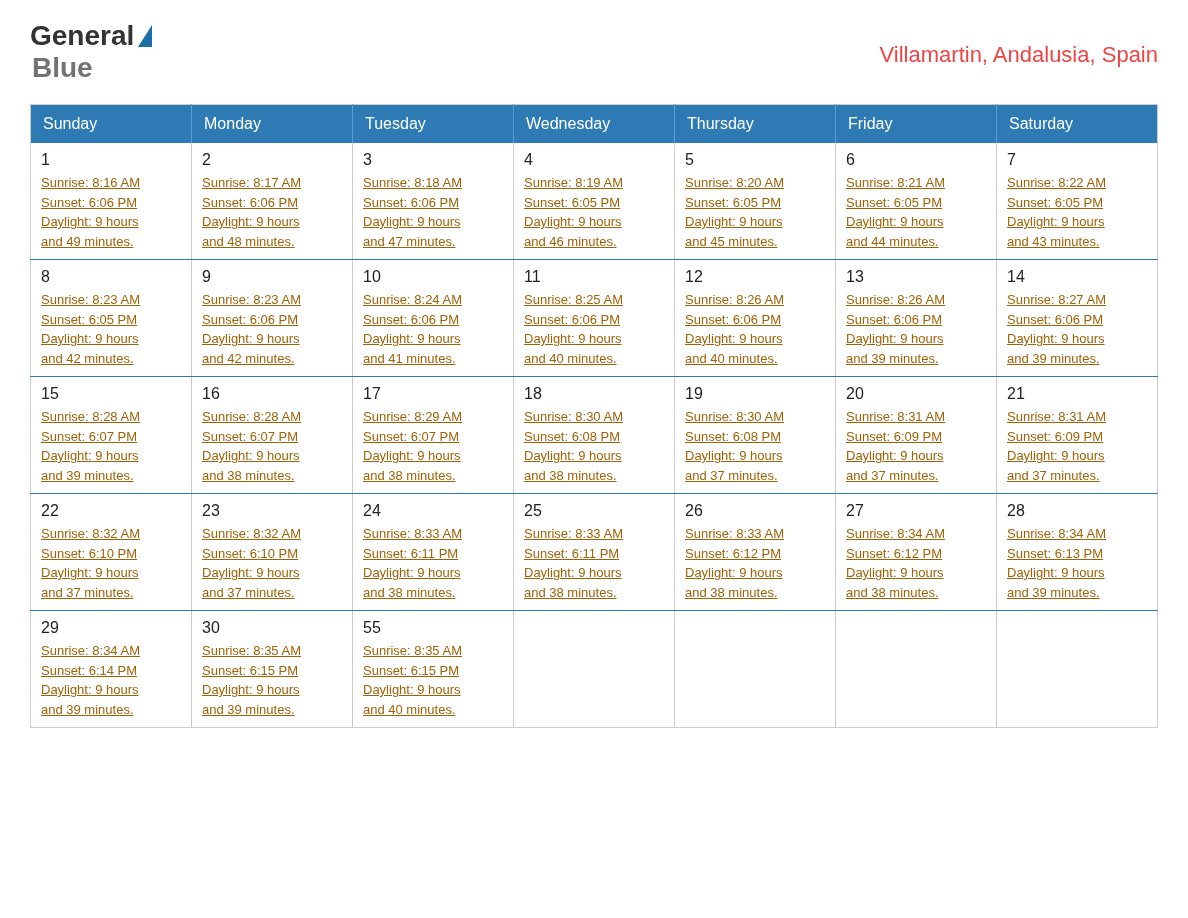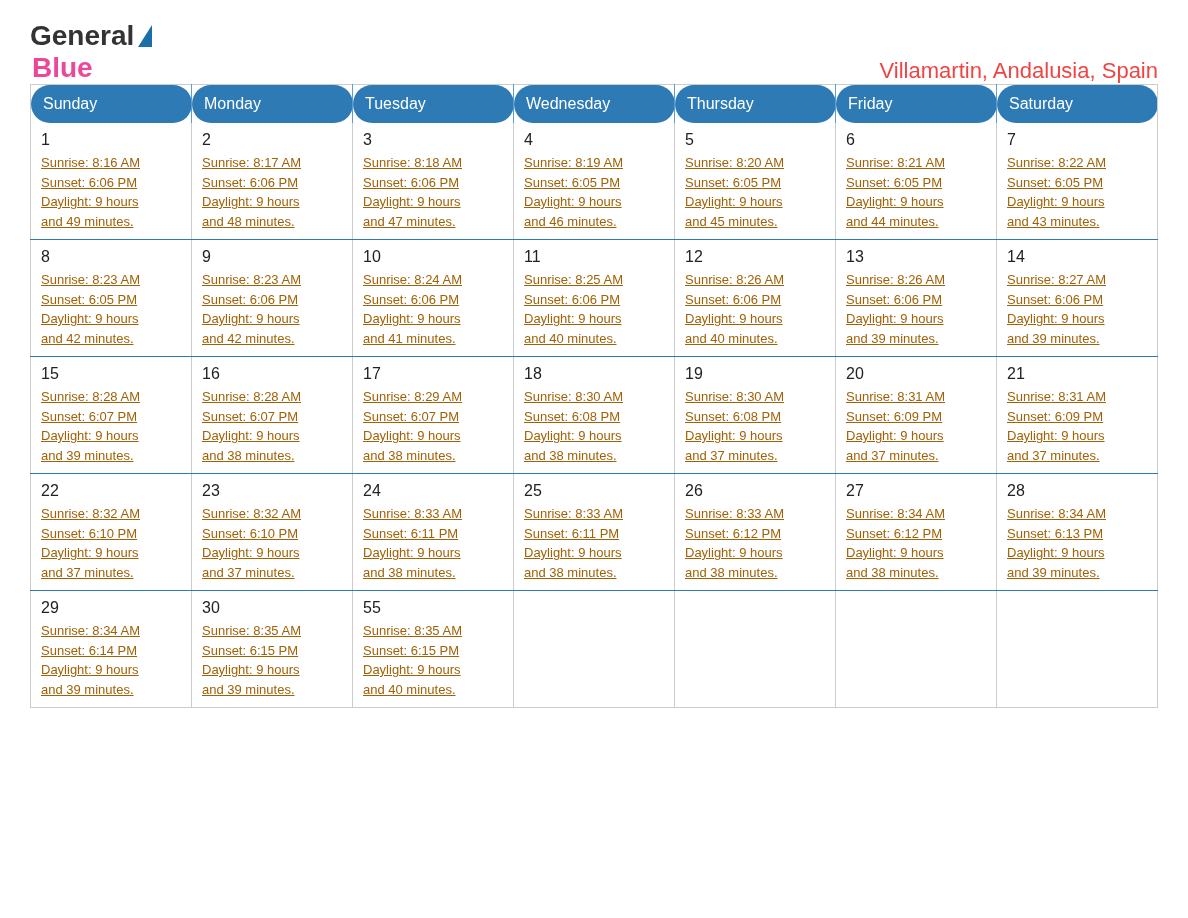--- a/index.html
+++ b/index.html
@@ -6,21 +6,22 @@
     body {
       font-family: Arial, sans-serif;
       background: #fff;
       padding: 20px 30px;
       width: 1188px;
       min-height: 918px;
     }
     .header {
       display: flex;
       justify-content: space-between;
-      align-items: flex-end;
+      align-items: center;
+      margin-bottom: 20px;
     }
     .logo {
       display: flex;
       flex-direction: column;
       align-items: flex-start;
     }
     .logo-top {
       display: flex;
       align-items: center;
       gap: 2px;
@@ -33,21 +34,21 @@
     .logo-triangle {
       width: 0;
       height: 0;
       border-left: 14px solid transparent;
       border-bottom: 22px solid #1a6fa8;
       margin-left: 2px;
     }
     .logo-blue {
       font-size: 28px;
       font-weight: bold;
-      color: #ec4899;
+      color: #737373;
       margin-left: 2px;
     }
     .title-section {
       text-align: right;
     }
     .month-title {
       font-size: 52px;
       font-weight: bold;
       color: #222;
       line-height: 1.1;
@@ -63,21 +64,20 @@
       border: 1px solid #ccc;
     }
     .calendar-table th {
       background-color: #2d7ab5;
       color: #fff;
       text-align: left;
       padding: 10px 12px;
       font-size: 16px;
       font-weight: normal;
       border-right: 1px solid #5a9fd4;
-      border-radius: 19px;
     }
     .calendar-table th:last-child {
       border-right: none;
     }
     .calendar-table td {
       vertical-align: top;
       padding: 8px 10px;
       border-right: 1px solid #ccc;
       border-bottom: 1px solid #2d7ab5;
       font-size: 13px;

